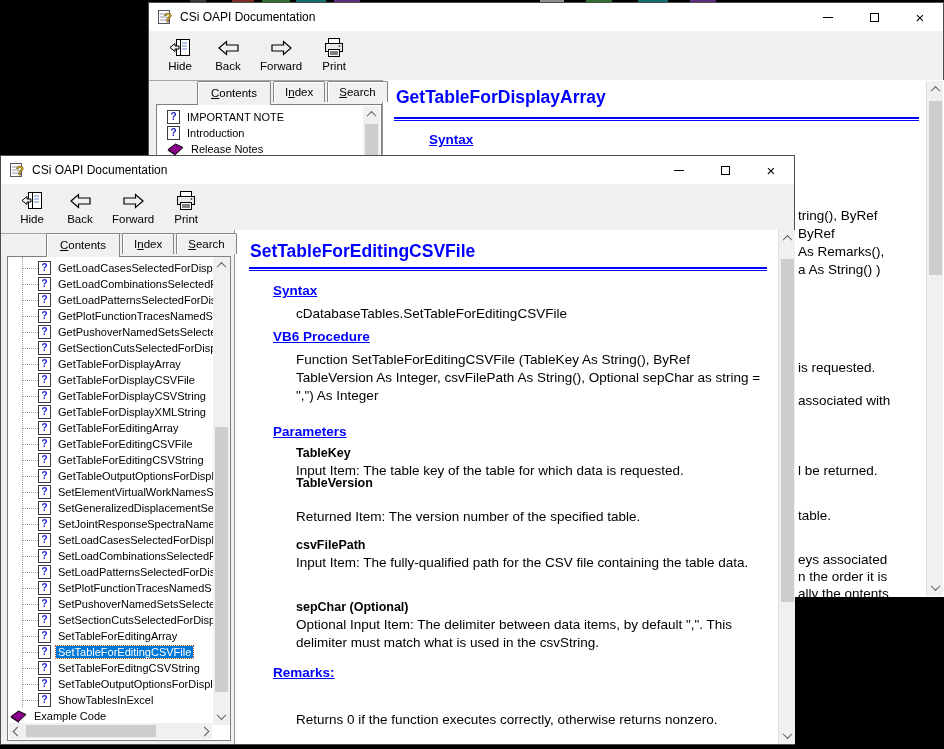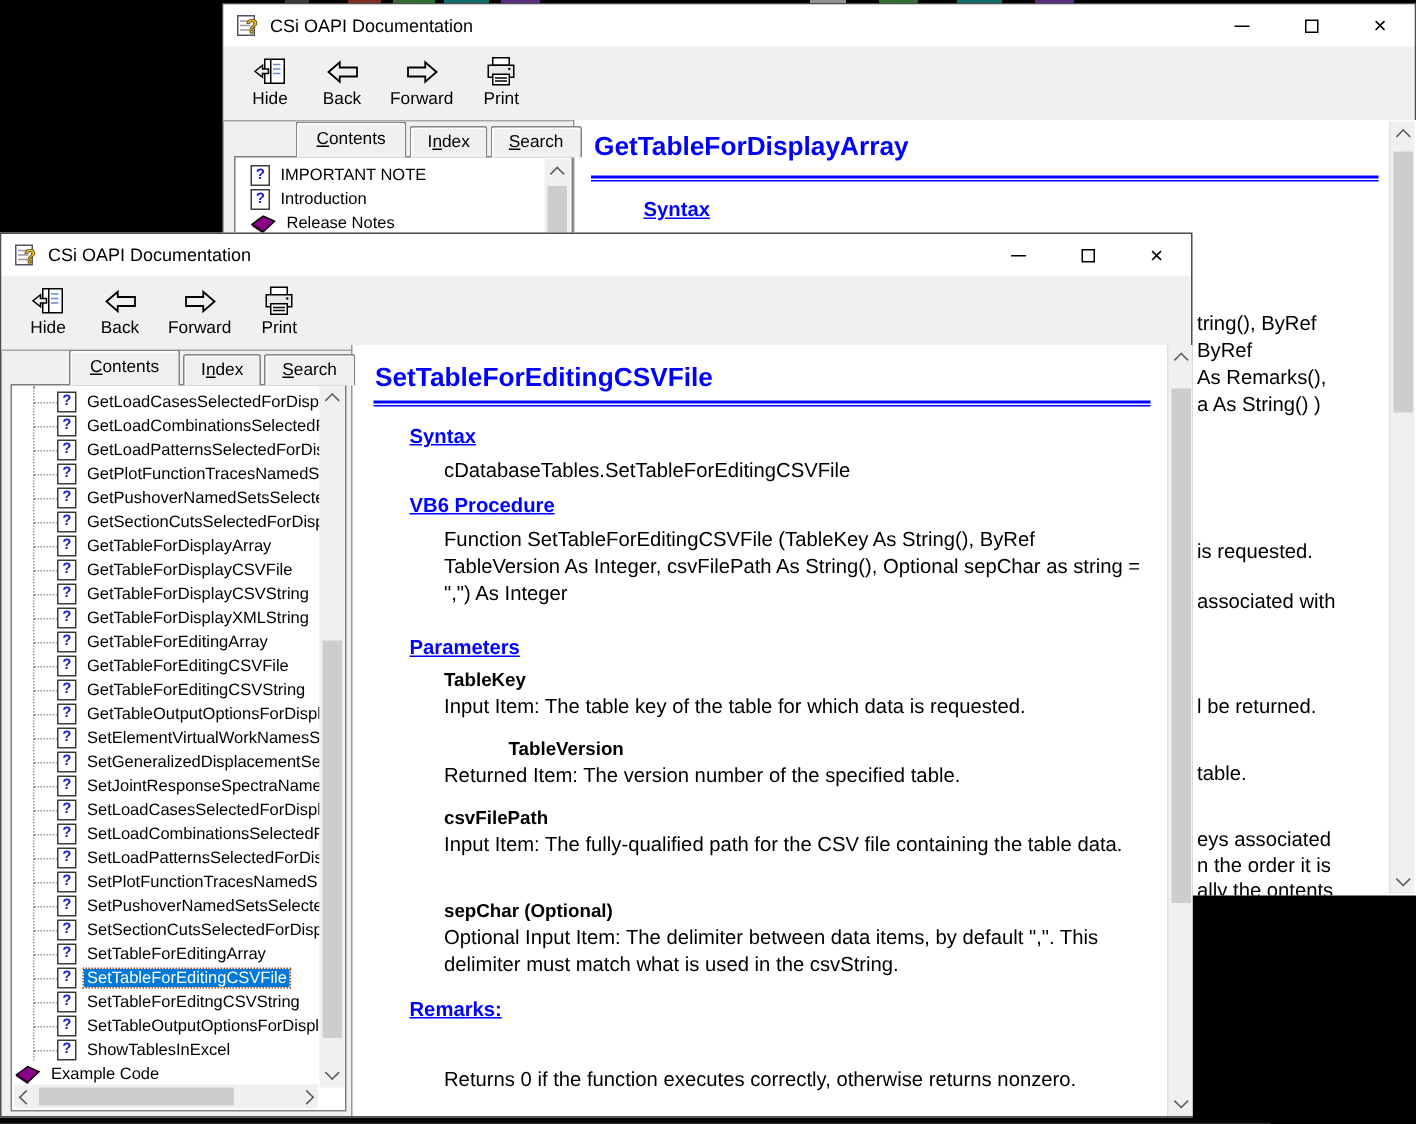--- a/index.html
+++ b/index.html
@@ -16,21 +16,21 @@
   .glyph-min { width:10px; height:1px; background:#000; display:block; }
   .glyph-max { width:9px; height:9px; border:1px solid #000; display:block; }
   .glyph-close { font-size:15px; line-height:15px; }
 
   .toolbar { height:50px; display:flex; align-items:flex-start; padding:4px 0 0 12px; gap:10px;
              background:#f0f0f0; border-bottom:1px solid #a5a5a5; }
   .tool-btn { min-width:38px; display:flex; flex-direction:column; align-items:center; justify-content:center; padding:1px 3px; }
   .tool-btn .ticon-box { height:24px; display:flex; align-items:center; justify-content:center; }
   .tool-btn .tool-label { font-size:11.5px; color:#000; margin-top:0px; }
 
-  .tabbar { position:absolute; display:flex; align-items:flex-end; z-index:2;padding-left:41px; }
+  .tabbar { position:absolute; display:flex; align-items:flex-start; z-index:2;padding-left:41px; }
   .tab { font-size:11.5px; color:#000; background:#f0f0f0; border:1px solid #848484; border-bottom:none;
          border-radius:2px 2px 0 0; padding:4px 11px 4px 11px; margin-right:2px;
          box-shadow:inset 1px 1px 0 #ffffff; position:relative; }
   .tab.selected { padding:5px 13px 6px 13px; z-index:3; }
   .tab u { text-decoration:underline; }
 
   .treebox { position:absolute; background:#fff; border:1px solid #7e7e7e; overflow:hidden; }
   .trow { height:16px; display:flex; align-items:center; position:relative; font-size:11px; color:#000; white-space:nowrap; }
   .topic-icon { width:13px; height:14px; border:1px solid #3c3c3c; background:#fff; color:#1c1ccd;
                 font-weight:bold; font-size:10px; line-height:12px; text-align:center; flex:0 0 13px; }
@@ -464,21 +464,21 @@
       <div class="doc-body" style="left:61px;top:75px;">cDatabaseTables.SetTableForEditingCSVFile</div>
 
       <div class="doc-head" style="left:38px;top:99px;">VB6 Procedure</div>
       <div class="doc-body" style="left:61px;top:121px;">Function SetTableForEditingCSVFile (TableKey As String(), ByRef TableVersion As Integer, csvFilePath As String(), Optional sepChar as string = ",") As Integer</div>
 
       <div class="doc-head" style="left:38px;top:194px;">Parameters</div>
 
       <div class="param-name" style="left:61px;top:216px;">TableKey</div>
       <div class="doc-body" style="left:61px;top:232px;">Input Item: The table key of the table for which data is requested.</div>
 
-      <div class="param-name" style="left:61px;top:262px;margin-left:43px;">TableVersion</div>
+      <div class="param-name" style="left:61px;top:246px;">TableVersion</div>
       <div class="doc-body" style="left:61px;top:278px;">Returned Item: The version number of the specified table.</div>
 
       <div class="param-name" style="left:61px;top:308px;">csvFilePath</div>
       <div class="doc-body" style="left:61px;top:324px;">Input Item: The fully-qualified path for the CSV file containing the table data.</div>
 
       <div class="param-name" style="left:61px;top:370px;">sepChar (Optional)</div>
       <div class="doc-body" style="left:61px;top:386px;">Optional Input Item: The delimiter between data items, by default ",". This delimiter must match what is used in the csvString.</div>
 
       <div class="doc-head" style="left:38px;top:435px;">Remarks:</div>
       <div class="doc-body" style="left:61px;top:481px;">Returns 0 if the function executes correctly, otherwise returns nonzero.</div>

